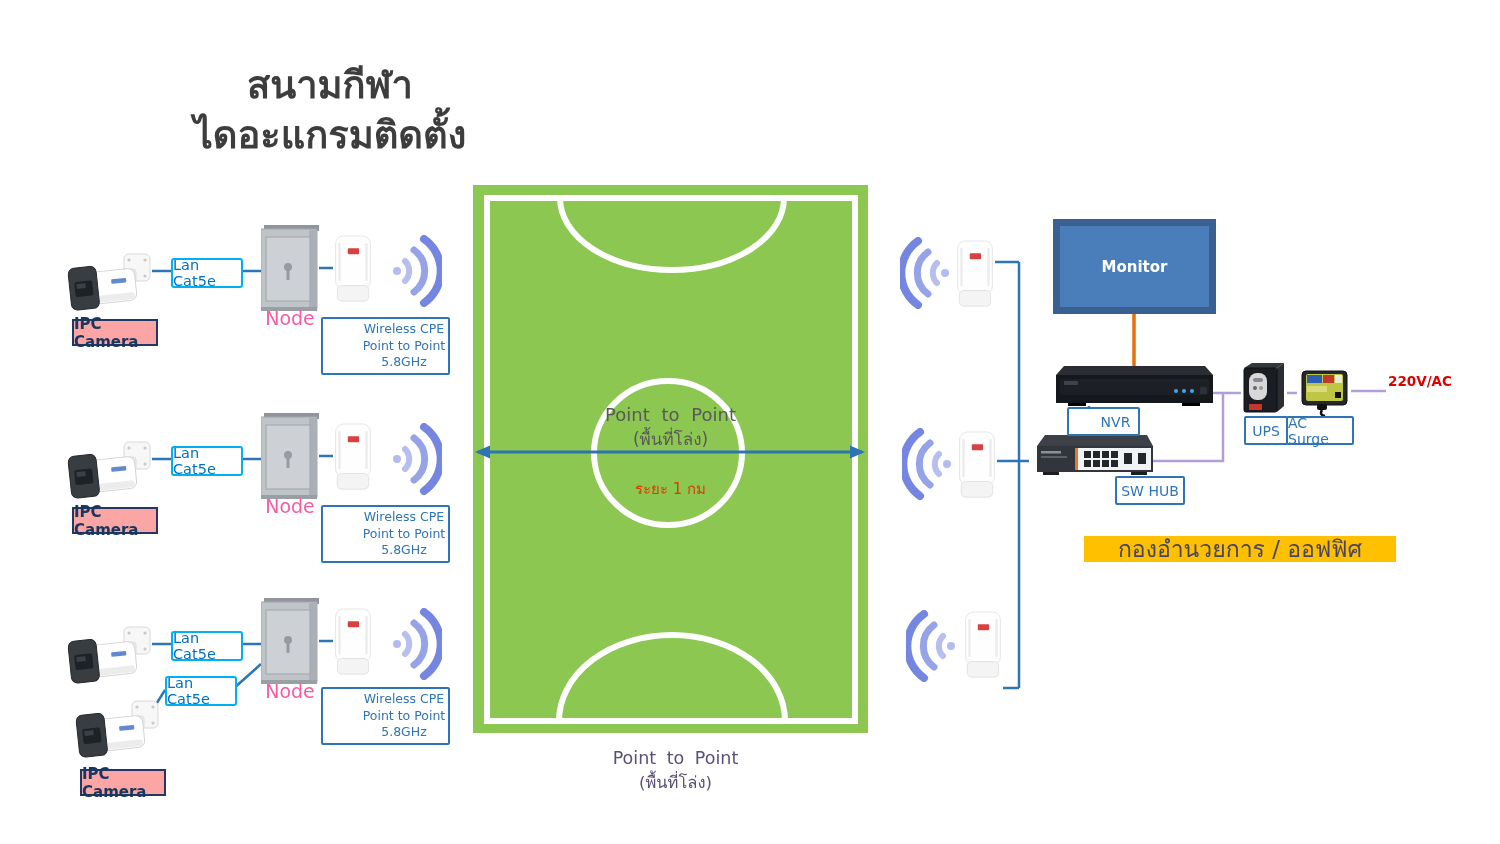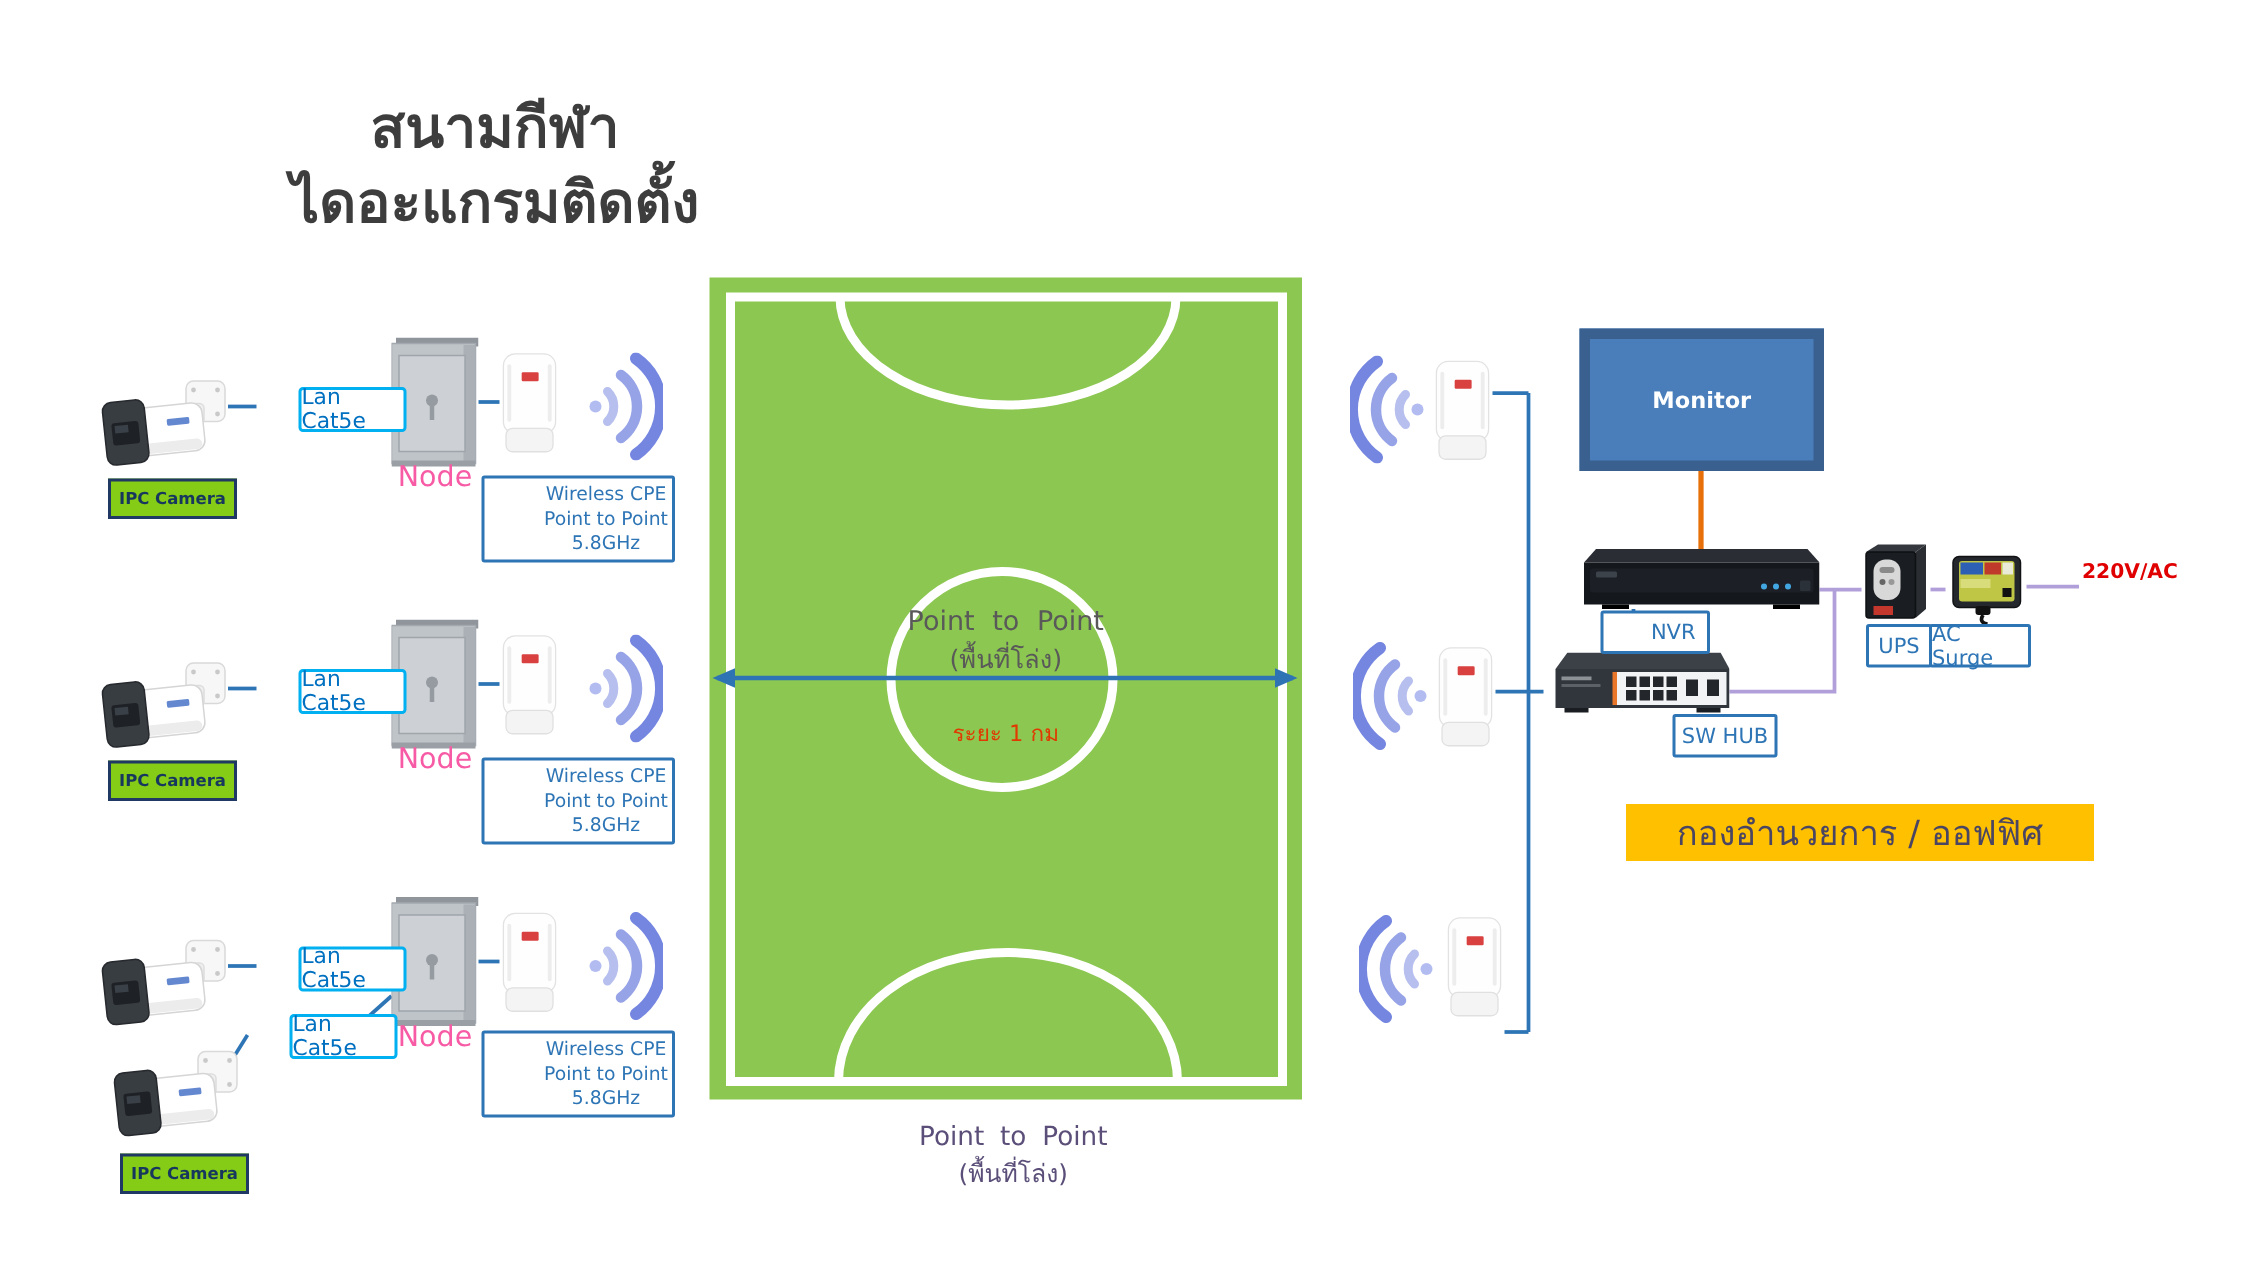--- a/index.html
+++ b/index.html
@@ -1,22 +1,22 @@
 <!DOCTYPE html>
 <html><head>
 <meta charset="utf-8">
 <style>
   html,body{margin:0;padding:0;background:#fff;}
   .canvas{position:relative;width:1500px;height:844px;background:#ffffff;overflow:hidden;
           font-family:"DejaVu Sans",sans-serif;}
   .abs{position:absolute;}
   .title{width:380px;text-align:center;color:#3d3d3d;font-weight:bold;font-size:38px;line-height:1.32;}
   .lan-box{background:#fff;border:2.5px solid #00B0F0;border-radius:3px;color:#0070C0;
-           font-size:14.5px;font-weight:500;display:flex;align-items:center;justify-content:center;z-index:3;margin-left:28px;}
-  .ipc-box{background:#84cc16;border:2.5px solid #1F3864;color:#17375E;font-weight:bold;font-size:11px;
+           font-size:14.5px;font-weight:500;display:flex;align-items:center;justify-content:center;z-index:3;}
+  .ipc-box{background:#fca5a5;border:2.5px solid #1F3864;color:#17375E;font-weight:bold;font-size:15px;
            display:flex;align-items:center;justify-content:center;z-index:3;}
   .blue-box{background:#fff;border:2px solid #2E75B6;border-radius:2px;color:#2E75B6;font-size:14px;
            display:flex;align-items:center;justify-content:center;z-index:3;}
   .cpe-box{background:#fff;border:2px solid #2E75B6;border-radius:2px;color:#2E75B6;font-size:12.5px;
            line-height:1.35;text-align:center;display:flex;flex-direction:column;align-items:center;justify-content:center;z-index:3;padding-left:37px;}
   .node-label{color:#F75BA5;font-size:19px;text-align:center;z-index:3;}
   .field{background:#8CC751;z-index:0;}
   .field-text{width:395px;text-align:center;z-index:2;}
   .monitor{background:#4A7EBB;border:7px solid #39608F;display:flex;align-items:center;justify-content:center;
            color:#fff;font-weight:bold;font-size:15px;z-index:2;}
@@ -284,15 +284,15 @@
     </svg>
   <div class="abs blue-box" style="left:1244px;top:416px;width:40px;height:25px;">UPS</div>
 
   <svg class="dev" style="left:1297px;top:370px" width="54" height="46" viewBox="0 0 54 46">
       <use href="#sym-acs"></use>
     </svg>
   <div class="abs blue-box" style="left:1286px;top:416px;width:64px;height:25px;">AC Surge</div>
 
   <div class="abs power" style="left:1388px;top:373px;">220V/AC</div>
 
-  <div class="abs banner" style="left:1084px;top:536px;width:312px;height:38px;">กองอำนวยการ / ออฟฟิศ</div>
+  <div class="abs banner" style="left:1084px;top:536px;width:312px;height:26px;">กองอำนวยการ / ออฟฟิศ</div>
 
 </div>
 
 </body></html>

